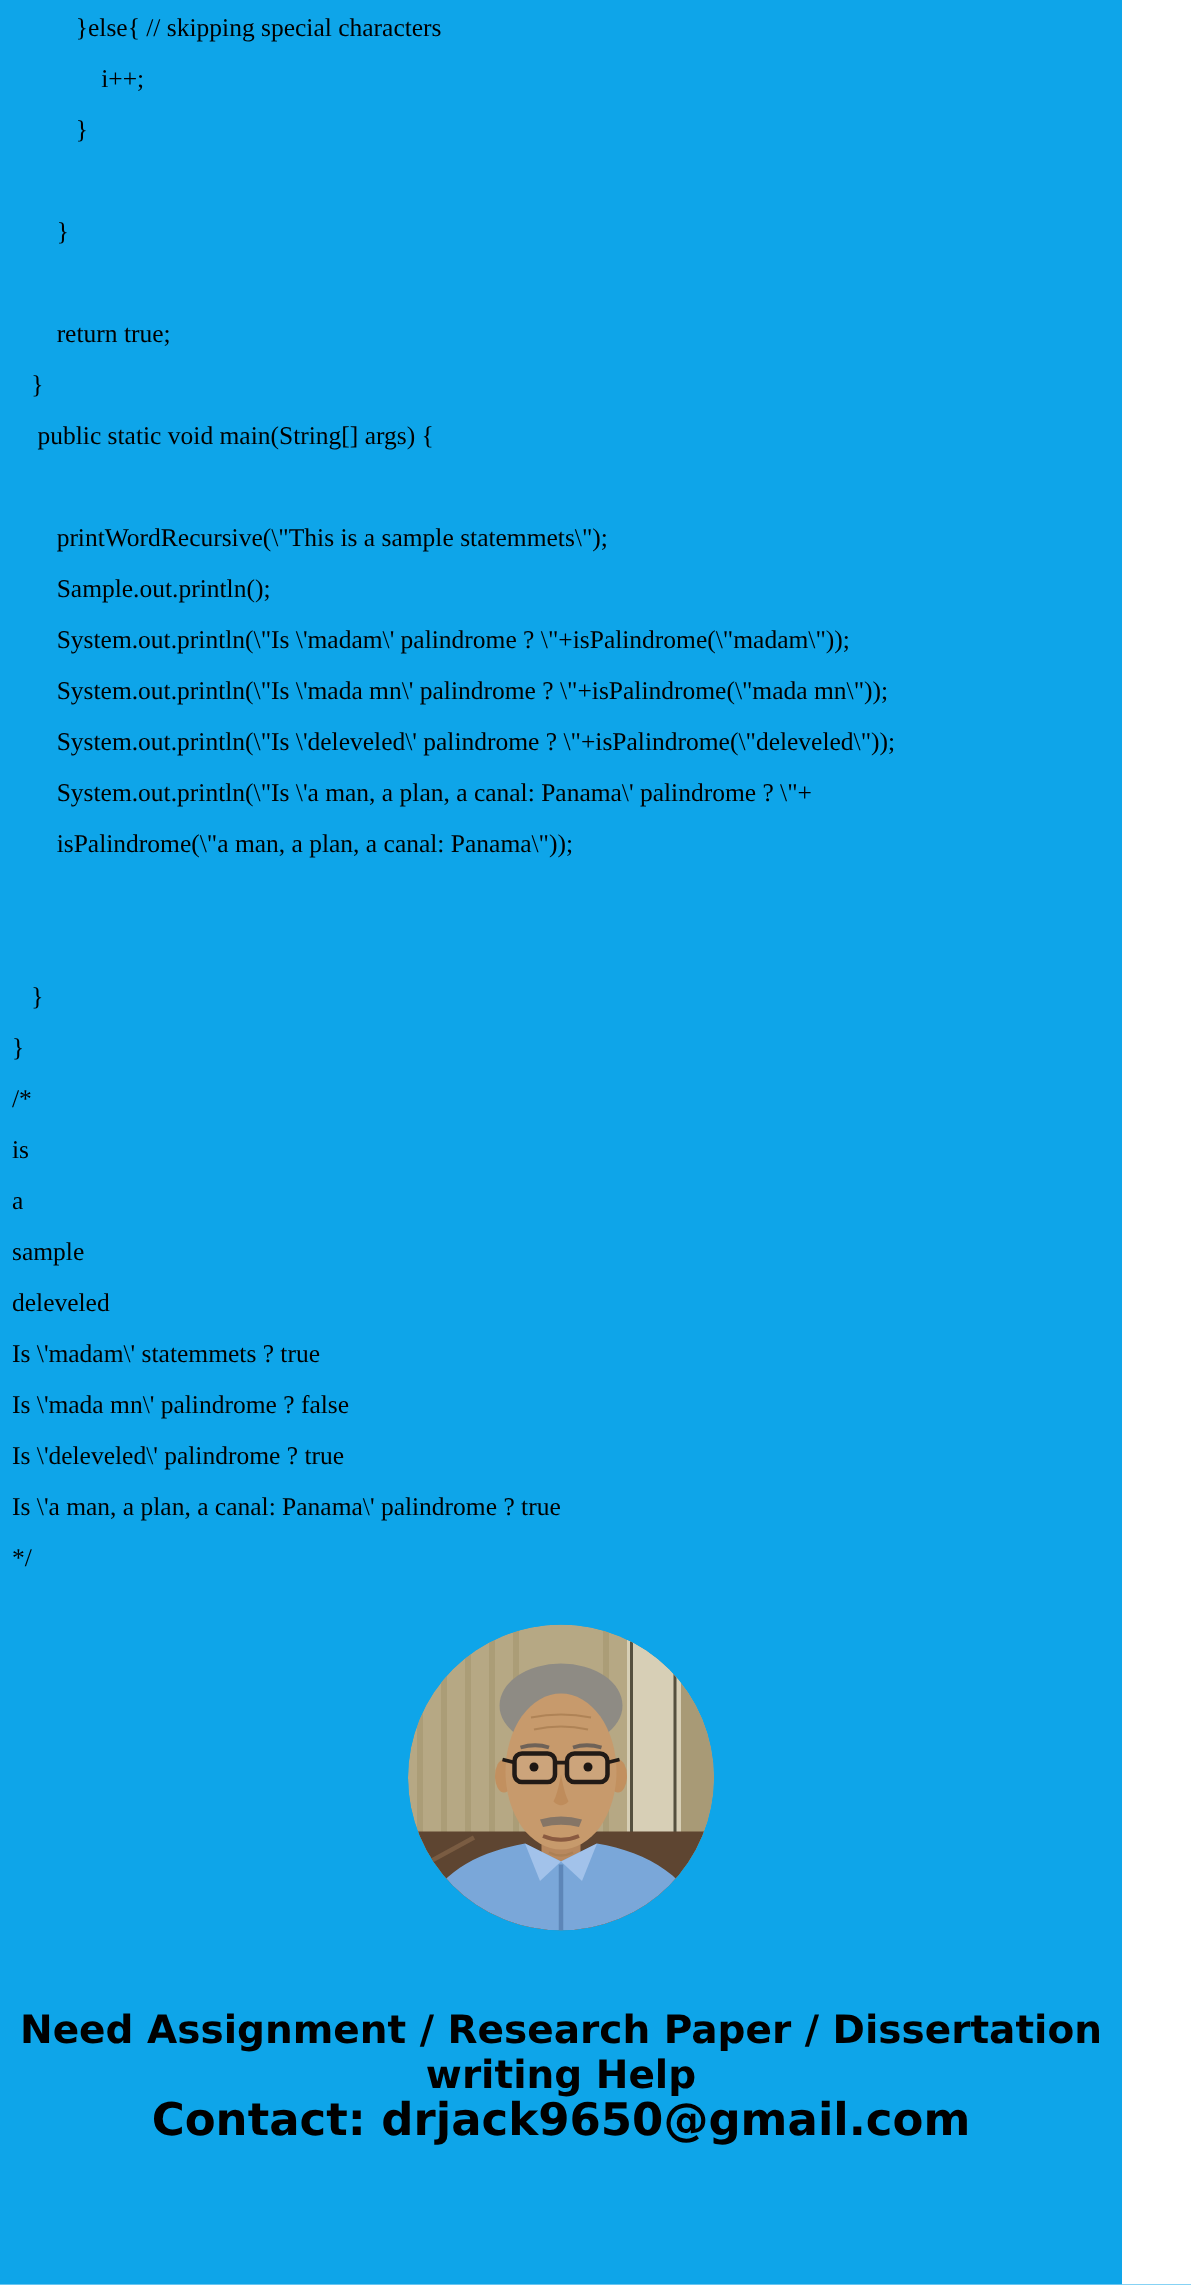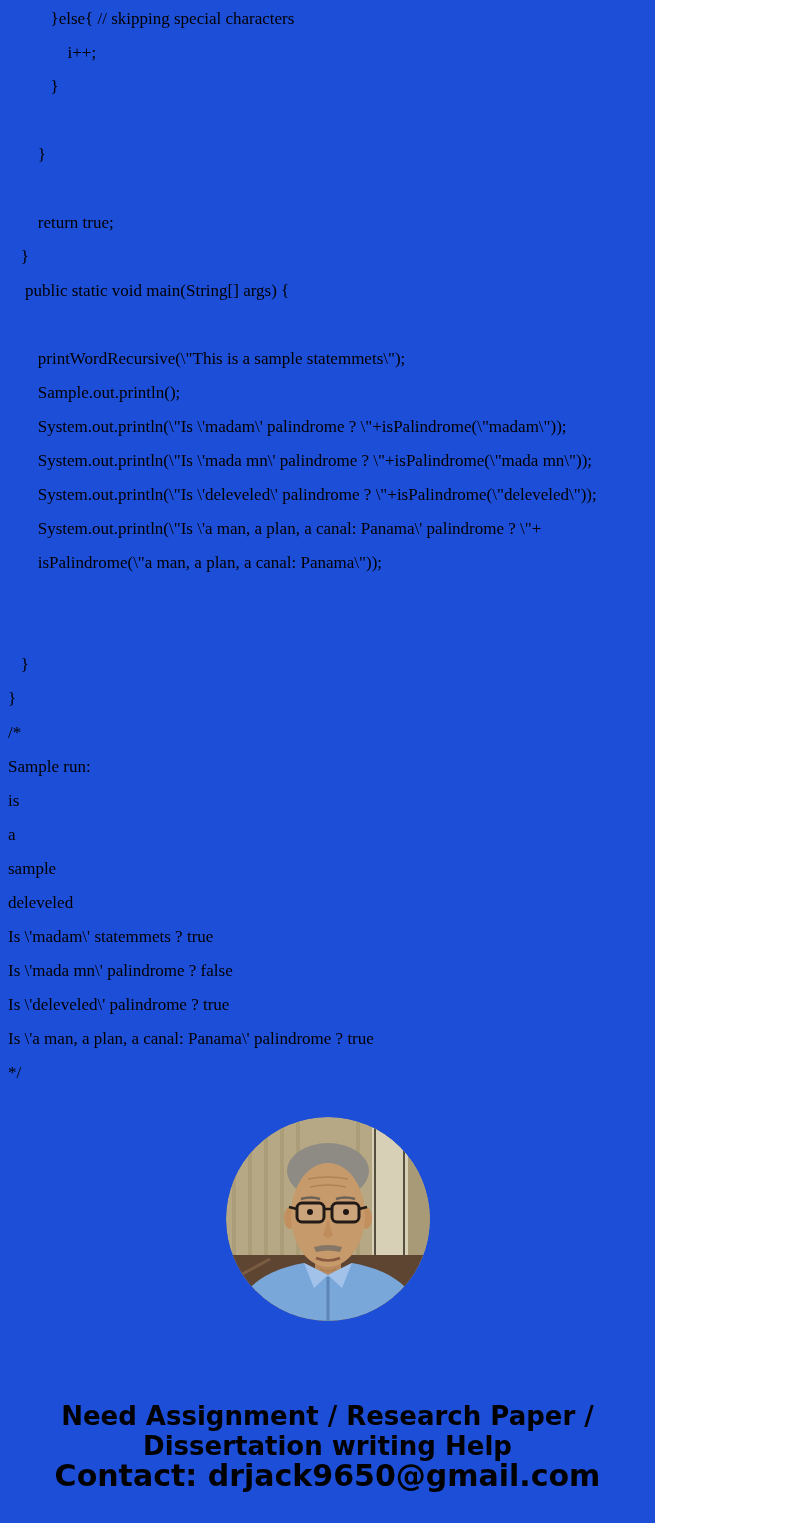--- a/index.html
+++ b/index.html
@@ -5,21 +5,21 @@
   * { box-sizing: border-box; }
   html, body { margin: 0; padding: 0; }
   body {
     width: 794px;
     height: 1523px;
     background: #ffffff;
     font-family: "Liberation Serif", serif;
     color: #000000;
     overflow: hidden;
   }
-  .page { width: 655px; height: 1523px; background: #1d4ed8; }
+  .page { width: 748px; height: 1523px; background: #0ea5e9; }
 
   
   .code-block { padding: 2px 8px 0 8px; }
   .code-line {
     font-size: 17px;
     line-height: 34px;
     min-height: 34px;
     white-space: pre-wrap;
     color: #000000;
   }
@@ -32,21 +32,21 @@
   }
   .avatar-svg {
     width: 204px;
     height: 204px;
     border-radius: 50%;
     display: block;
   }
 
   
   .footer {
-    margin-top: 80px;
+    margin-top: 52px;
     text-align: center;
     font-family: "DejaVu Sans", sans-serif;
     font-weight: 700;
     color: #000000;
   }
   .footer-heading {
     font-size: 26px;
     line-height: 30px;
     margin: 0 auto;
     max-width: 762px;
@@ -79,21 +79,20 @@
       <div class="code-line">       System.out.println(\"Is \'madam\' palindrome ? \"+isPalindrome(\"madam\"));</div>
       <div class="code-line">       System.out.println(\"Is \'mada mn\' palindrome ? \"+isPalindrome(\"mada mn\"));</div>
       <div class="code-line">       System.out.println(\"Is \'deleveled\' palindrome ? \"+isPalindrome(\"deleveled\"));</div>
       <div class="code-line">       System.out.println(\"Is \'a man, a plan, a canal: Panama\' palindrome ? \"+</div>
       <div class="code-line">       isPalindrome(\"a man, a plan, a canal: Panama\"));</div>
       <div class="code-line"></div>
       <div class="code-line"></div>
       <div class="code-line">   }</div>
       <div class="code-line">}</div>
       <div class="code-line">/*</div>
-      <div class="code-line">Sample run:</div>
       <div class="code-line">is</div>
       <div class="code-line">a</div>
       <div class="code-line">sample</div>
       <div class="code-line">deleveled</div>
       <div class="code-line">Is \'madam\' statemmets ? true</div>
       <div class="code-line">Is \'mada mn\' palindrome ? false</div>
       <div class="code-line">Is \'deleveled\' palindrome ? true</div>
       <div class="code-line">Is \'a man, a plan, a canal: Panama\' palindrome ? true</div>
       <div class="code-line">*/</div>
     </div>

